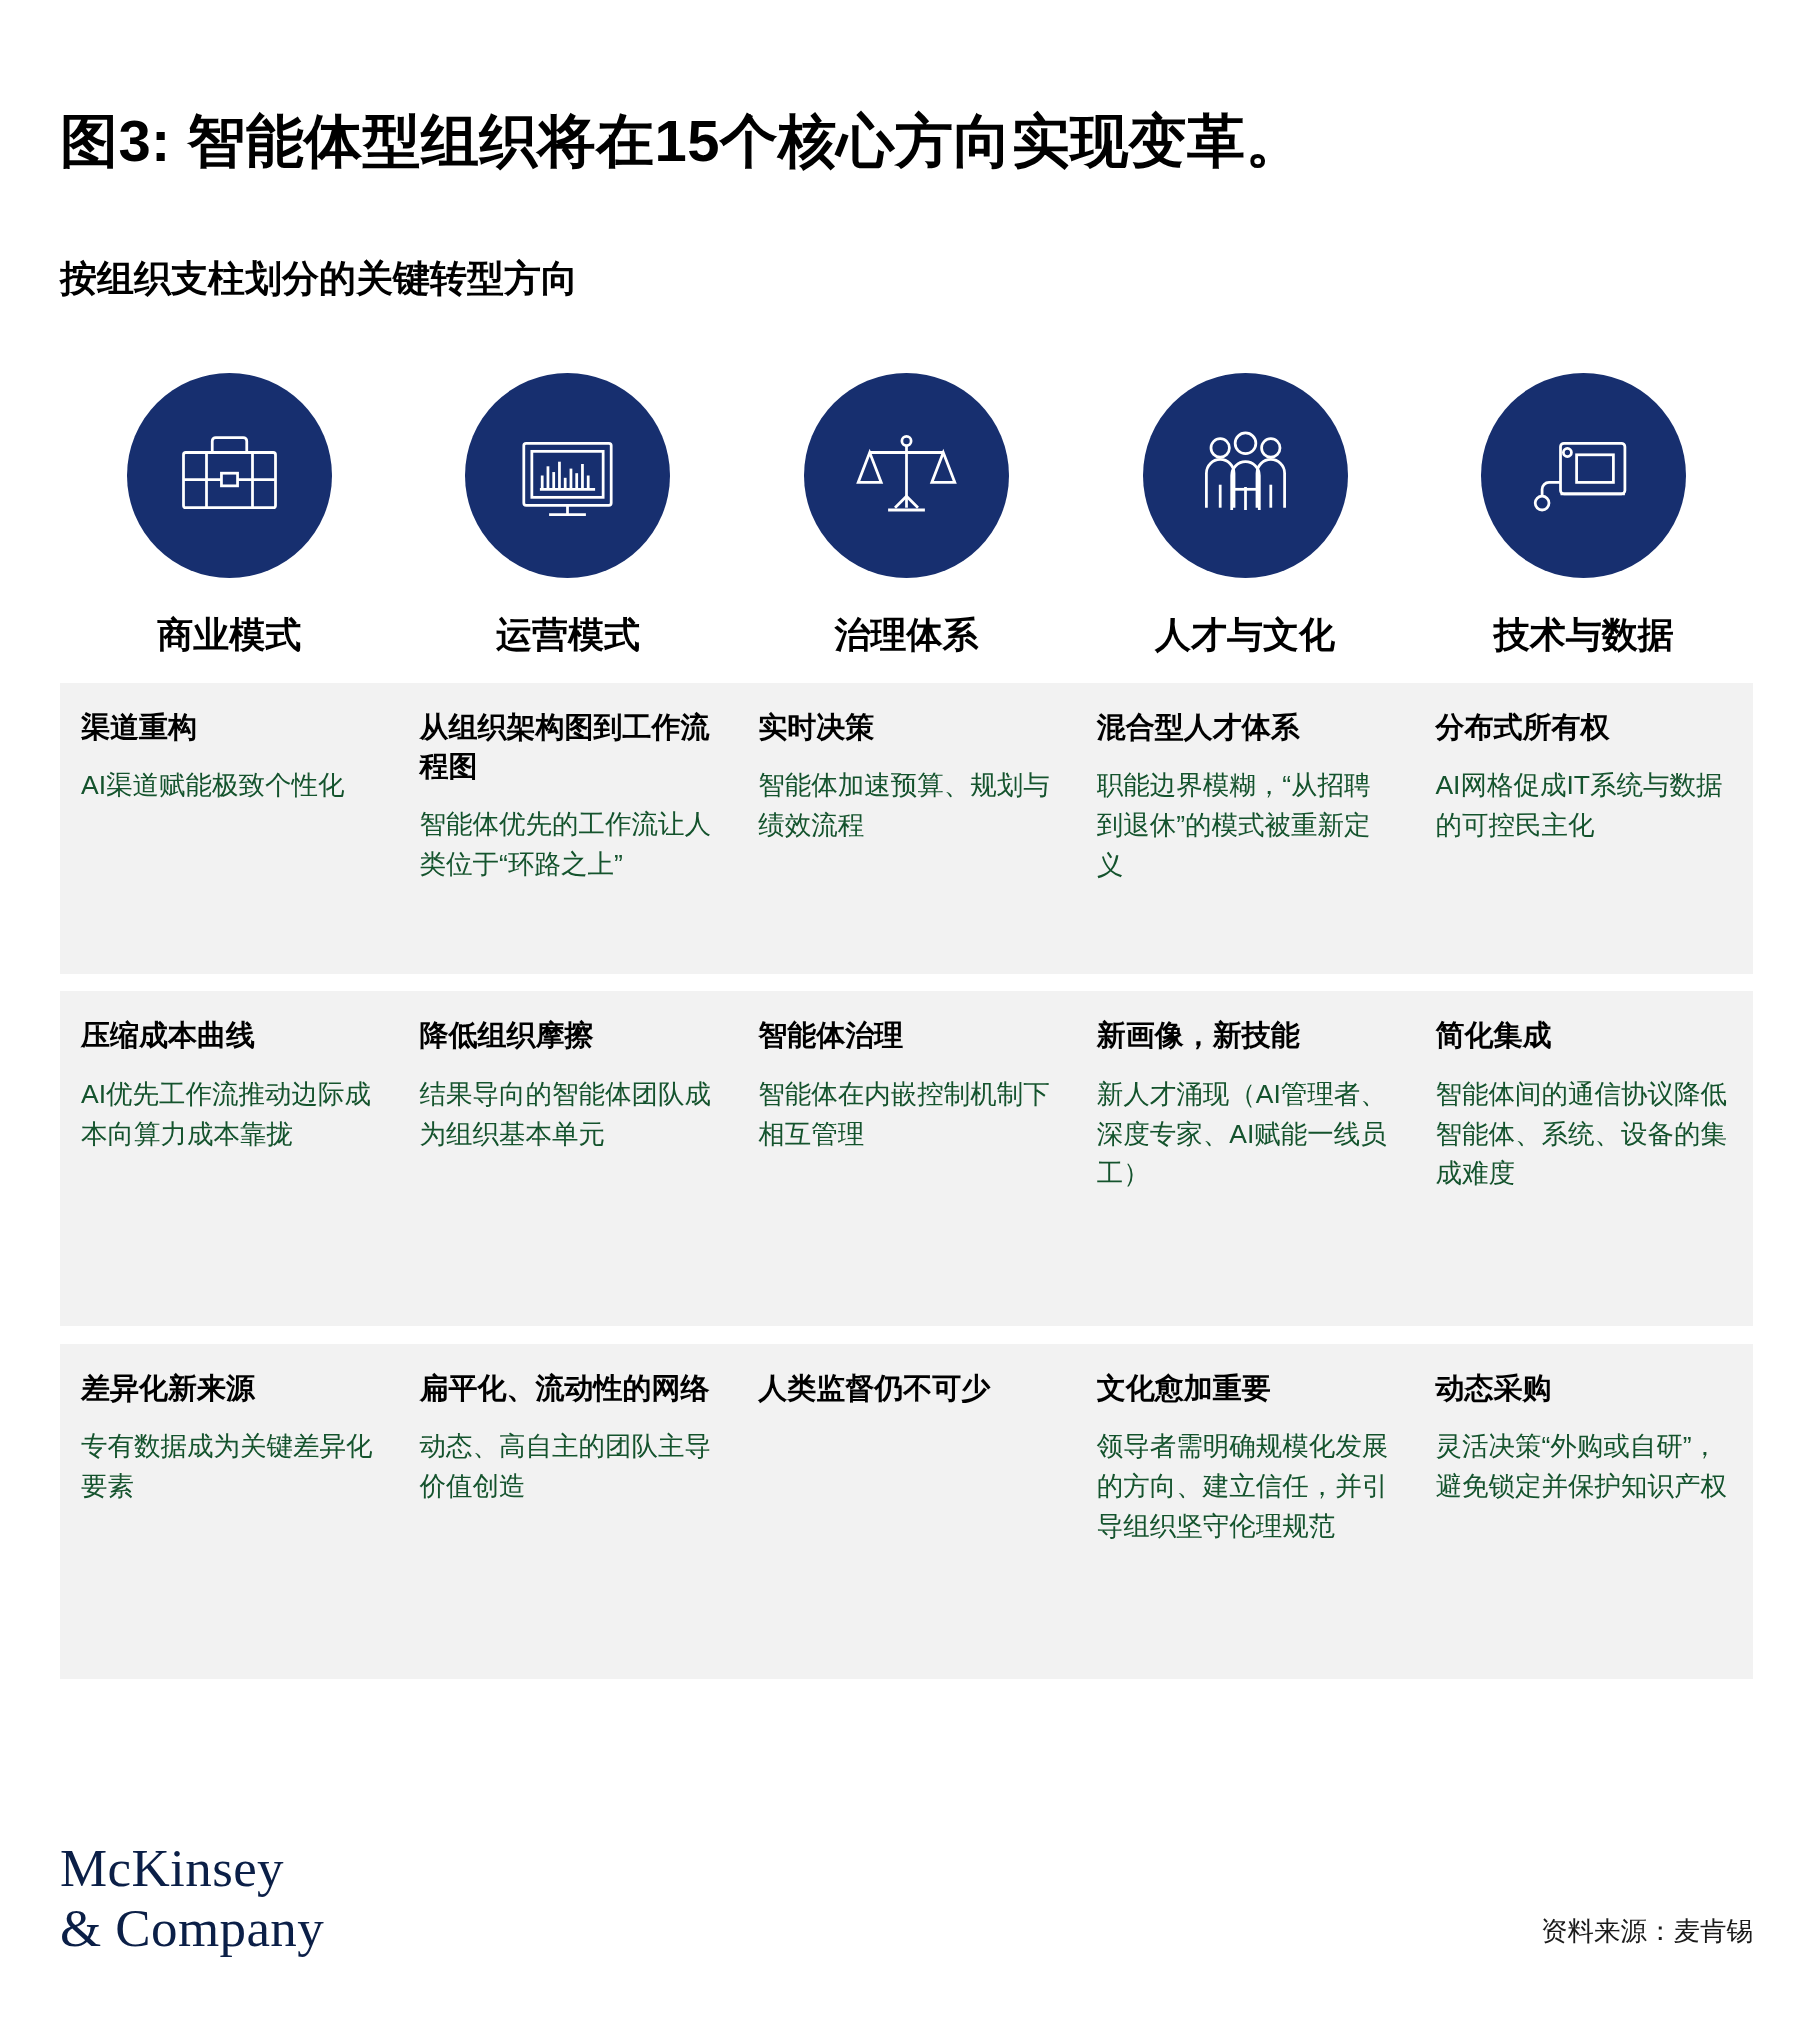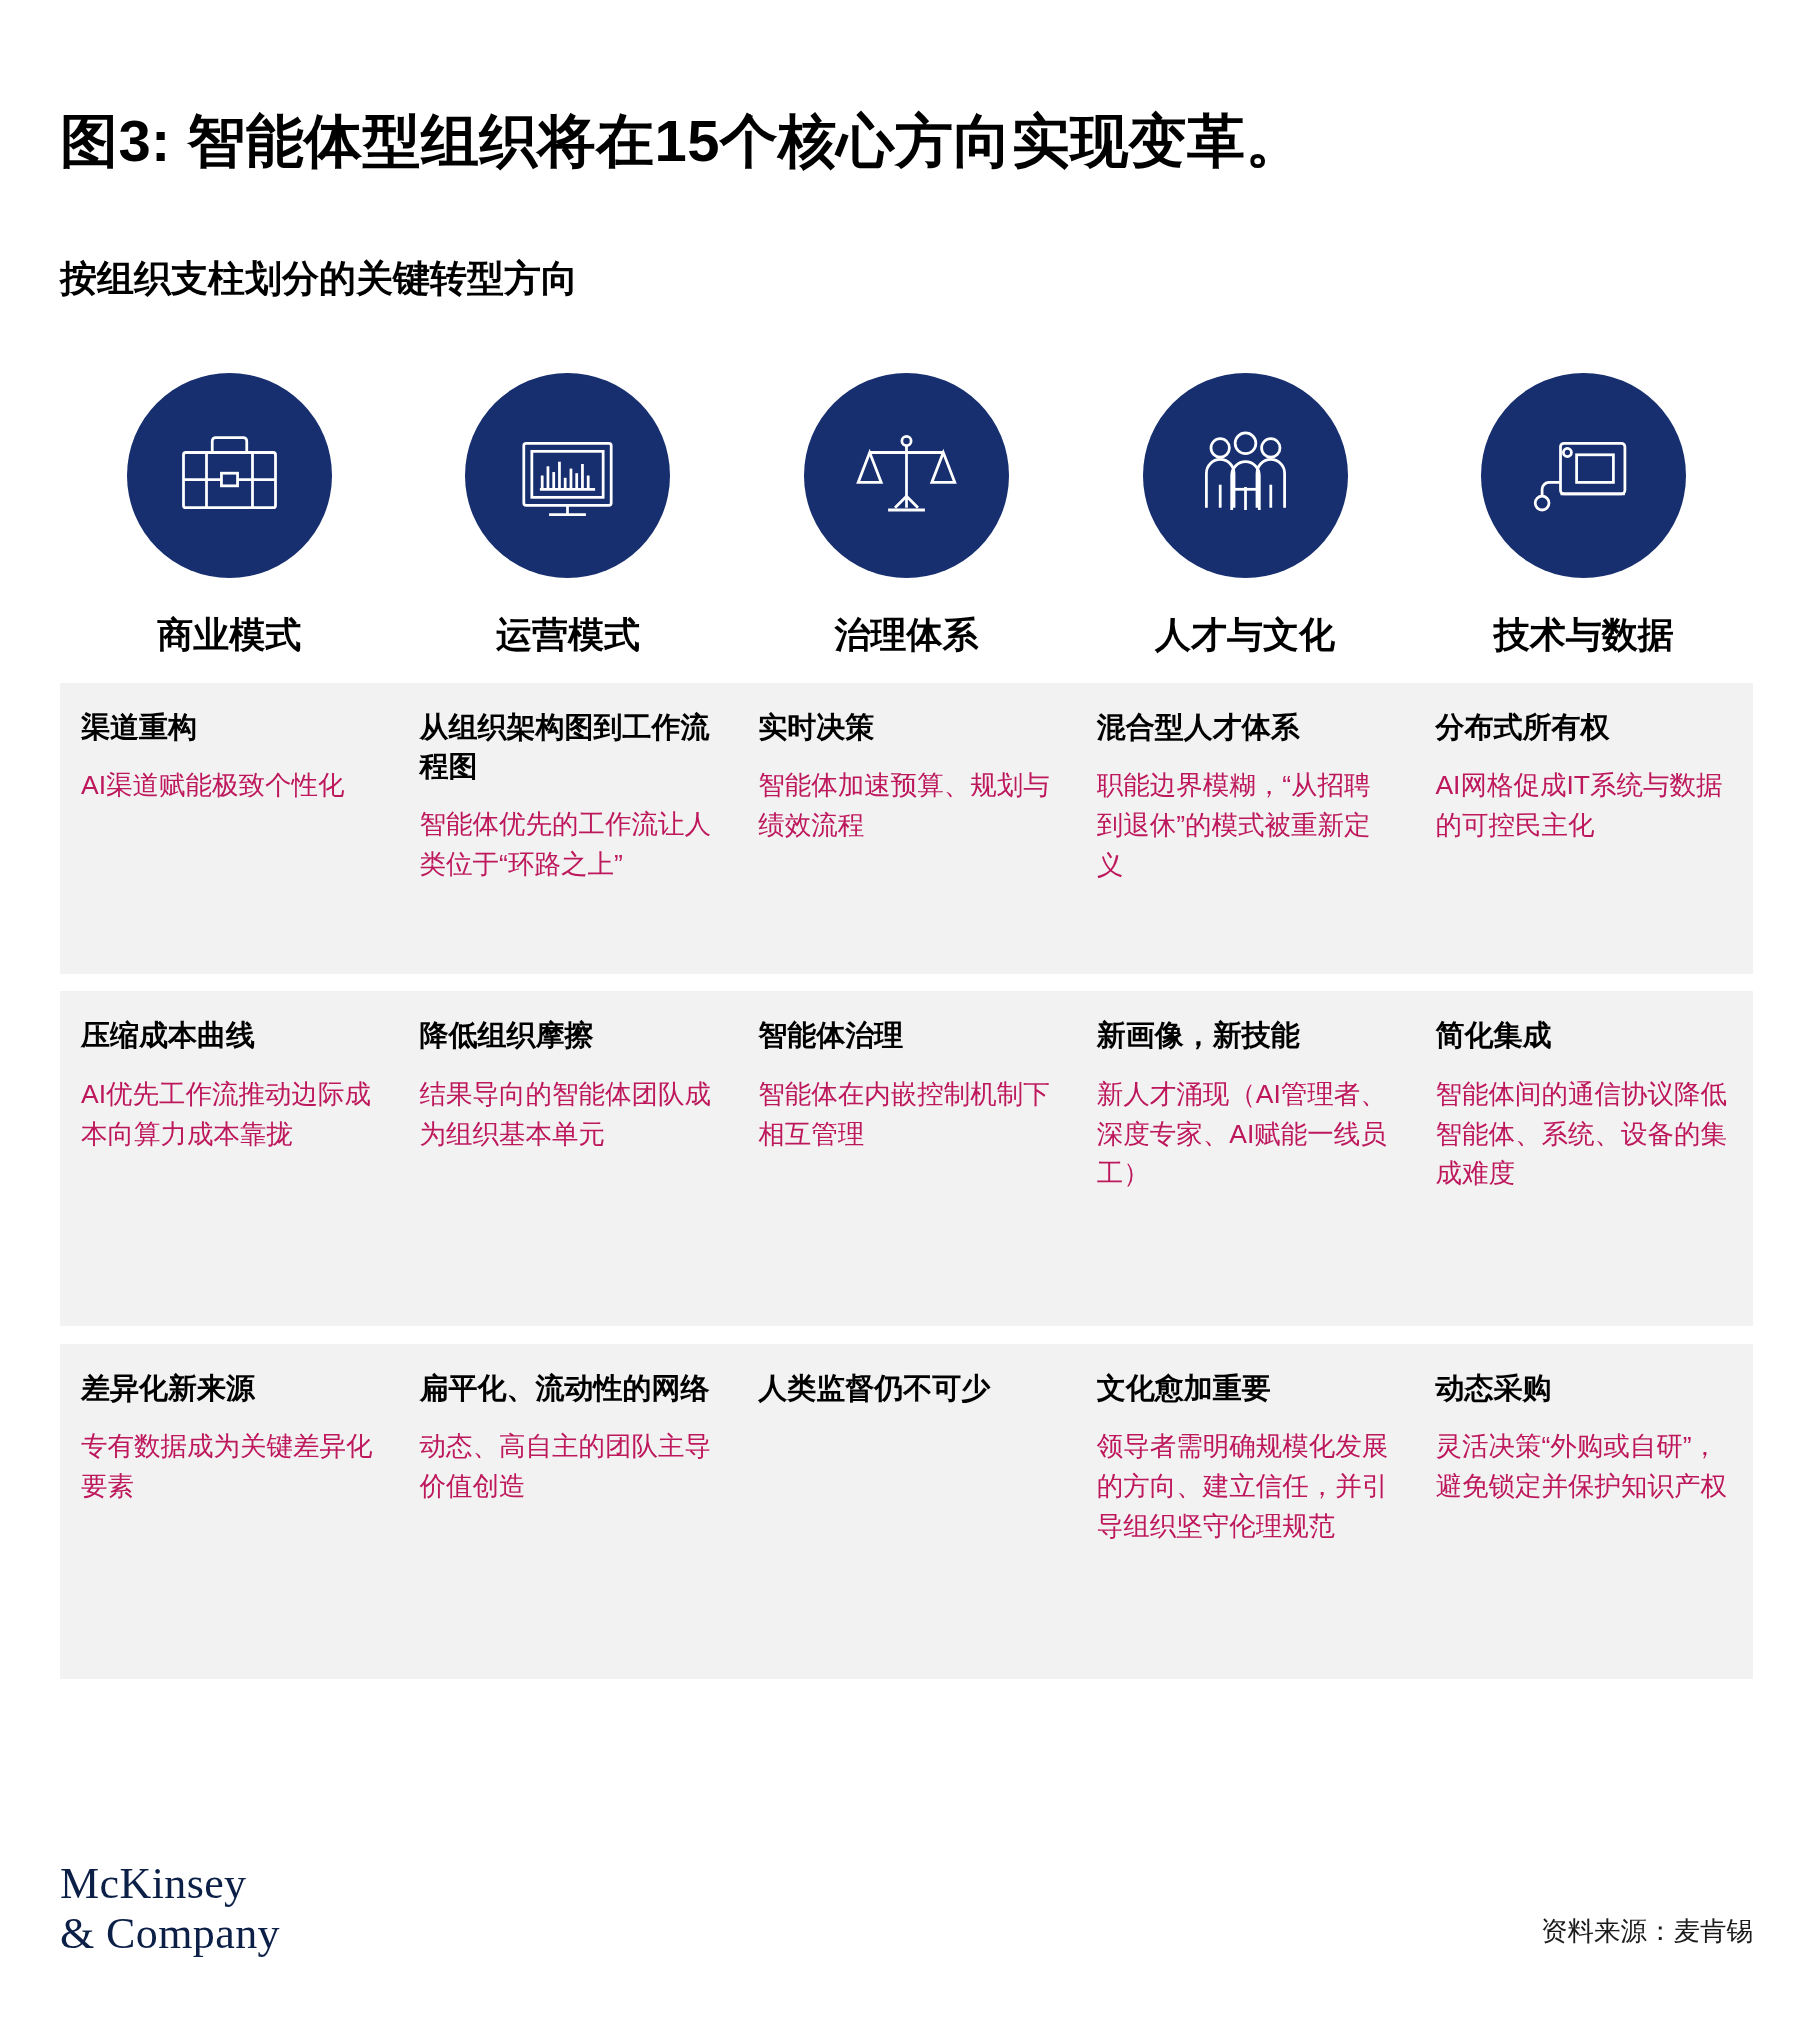--- a/index.html
+++ b/index.html
@@ -90,36 +90,36 @@
   .card.r2 { height: 335px; }
   .card-title {
     font-size: 29px;
     font-weight: bold;
     color: #000000;
     line-height: 1.35;
     margin: 0 0 19.4px 0;
   }
   .card-body {
     font-size: 26.5px;
-    color: #be185d;
+    color: #14532d;
     line-height: 1.5;
     margin: 0;
   }
   .footer {
     position: absolute;
     left: 60px;
     right: 60px;
     bottom: 78px;
     display: flex;
     align-items: flex-end;
     justify-content: space-between;
   }
   .logo {
     font-family: "Liberation Serif", serif;
-    font-size: 44px;
+    font-size: 53px;
     line-height: 1.12;
     color: #0b1f47;
     letter-spacing: 0.4px;
   }
   .source {
     font-size: 26.5px;
     color: #1a1a1a;
     padding-bottom: 8.8px;
   }
 </style>

